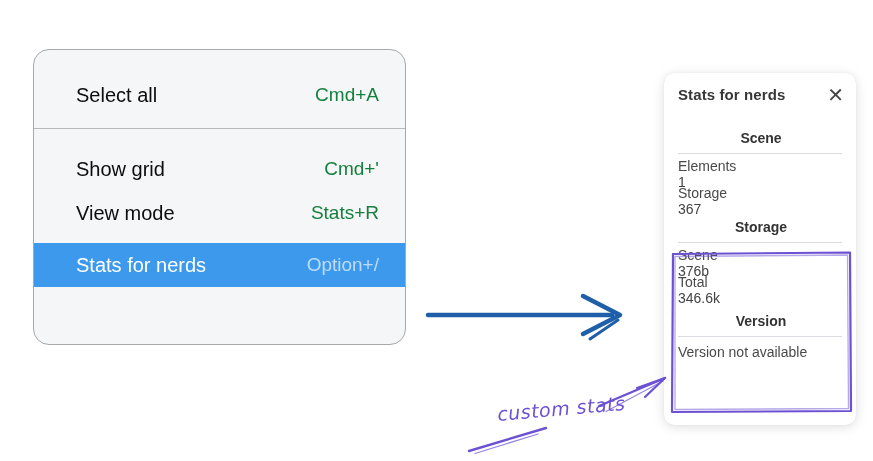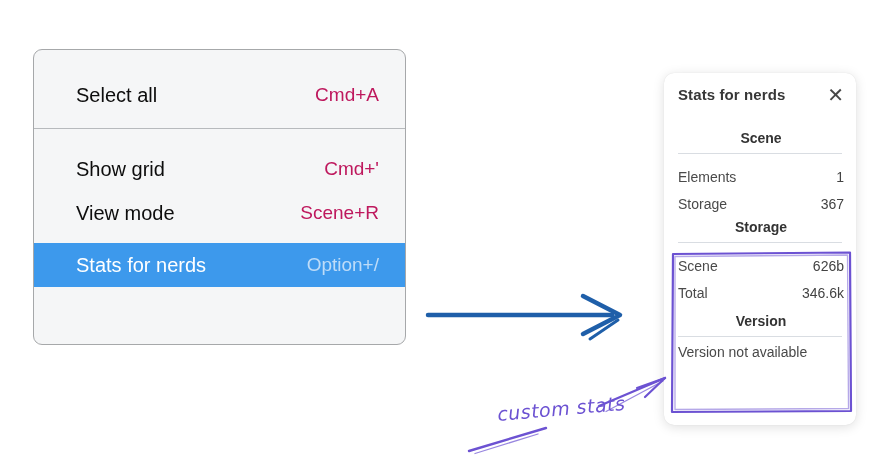--- a/index.html
+++ b/index.html
@@ -15,36 +15,36 @@
   
   .context-menu {
     position: absolute;
     left: 33px;
     top: 49px;
     width: 373px;
     height: 296px;
     box-sizing: border-box;
     background: #f5f6f7;
     border: 1px solid #a6a8aa;
-    border-radius: 9px;
+    border-radius: 16px;
     padding: 12px 0;
     overflow: hidden;
   }
   .menu-item {
     display: flex;
     justify-content: space-between;
     align-items: center;
     padding: 0 26px 0 42px;
     font-size: 20px;
     color: #0d0d0d;
     cursor: default;
   }
   .menu-item.first { height: 66px; }
   .menu-item.std { height: 44px; }
-  .menu-shortcut { color: #be185d; font-size: 19px; }
+  .menu-shortcut { color: #15803d; font-size: 19px; }
   .menu-divider {
     height: 1px;
     background: #b7babd;
     margin: 0;
   }
   .menu-group { padding-top: 18px; }
   .menu-item.highlighted {
     background: var(--highlight, #3d99ec);
     color: #ffffff;
     margin-top: 8px;
@@ -94,24 +94,25 @@
   .st-version { margin-top: 12px; }
   .sec-divider {
     height: 1px;
     background: #d9dde2;
     margin: 7px 2px 4px 0;
     border: none;
   }
   .stat-row {
     display: flex;
     justify-content: space-between;
-    align-items: flex-end;
+    align-items: flex-start;
     height: 27px;
     font-size: 14px;
     color: #4a4a4a;
+    flex-direction: column;
   }
   .stat-value { color: #434343; }
   .version-note {
     margin-top: 7px;
     font-size: 14px;
     color: #494949;
   }
 
   
   .overlay {
@@ -145,21 +146,21 @@
       <span class="menu-shortcut">Cmd+A</span>
     </div>
     <div class="menu-divider"></div>
     <div class="menu-group">
       <div class="menu-item std">
         <span>Show grid</span>
         <span class="menu-shortcut">Cmd+'</span>
       </div>
       <div class="menu-item std">
         <span>View mode</span>
-        <span class="menu-shortcut">Scene+R</span>
+        <span class="menu-shortcut">Stats+R</span>
       </div>
       <div class="menu-item std highlighted">
         <span>Stats for nerds</span>
         <span class="menu-shortcut">Option+/</span>
       </div>
     </div>
   </div>
 
   <div class="stats-panel">
     <div class="panel-header">
@@ -175,21 +176,21 @@
     </div>
     <div class="stat-row">
       <span class="stat-label">Storage</span>
       <span class="stat-value">367</span>
     </div>
 
     <div class="section-title st-storage">Storage</div>
     <div class="sec-divider"></div>
     <div class="stat-row">
       <span class="stat-label">Scene</span>
-      <span class="stat-value">626b</span>
+      <span class="stat-value">376b</span>
     </div>
     <div class="stat-row">
       <span class="stat-label">Total</span>
       <span class="stat-value">346.6k</span>
     </div>
 
     <div class="section-title st-version">Version</div>
     <div class="sec-divider"></div>
     <div class="version-note">Version not available</div>
   </div>

